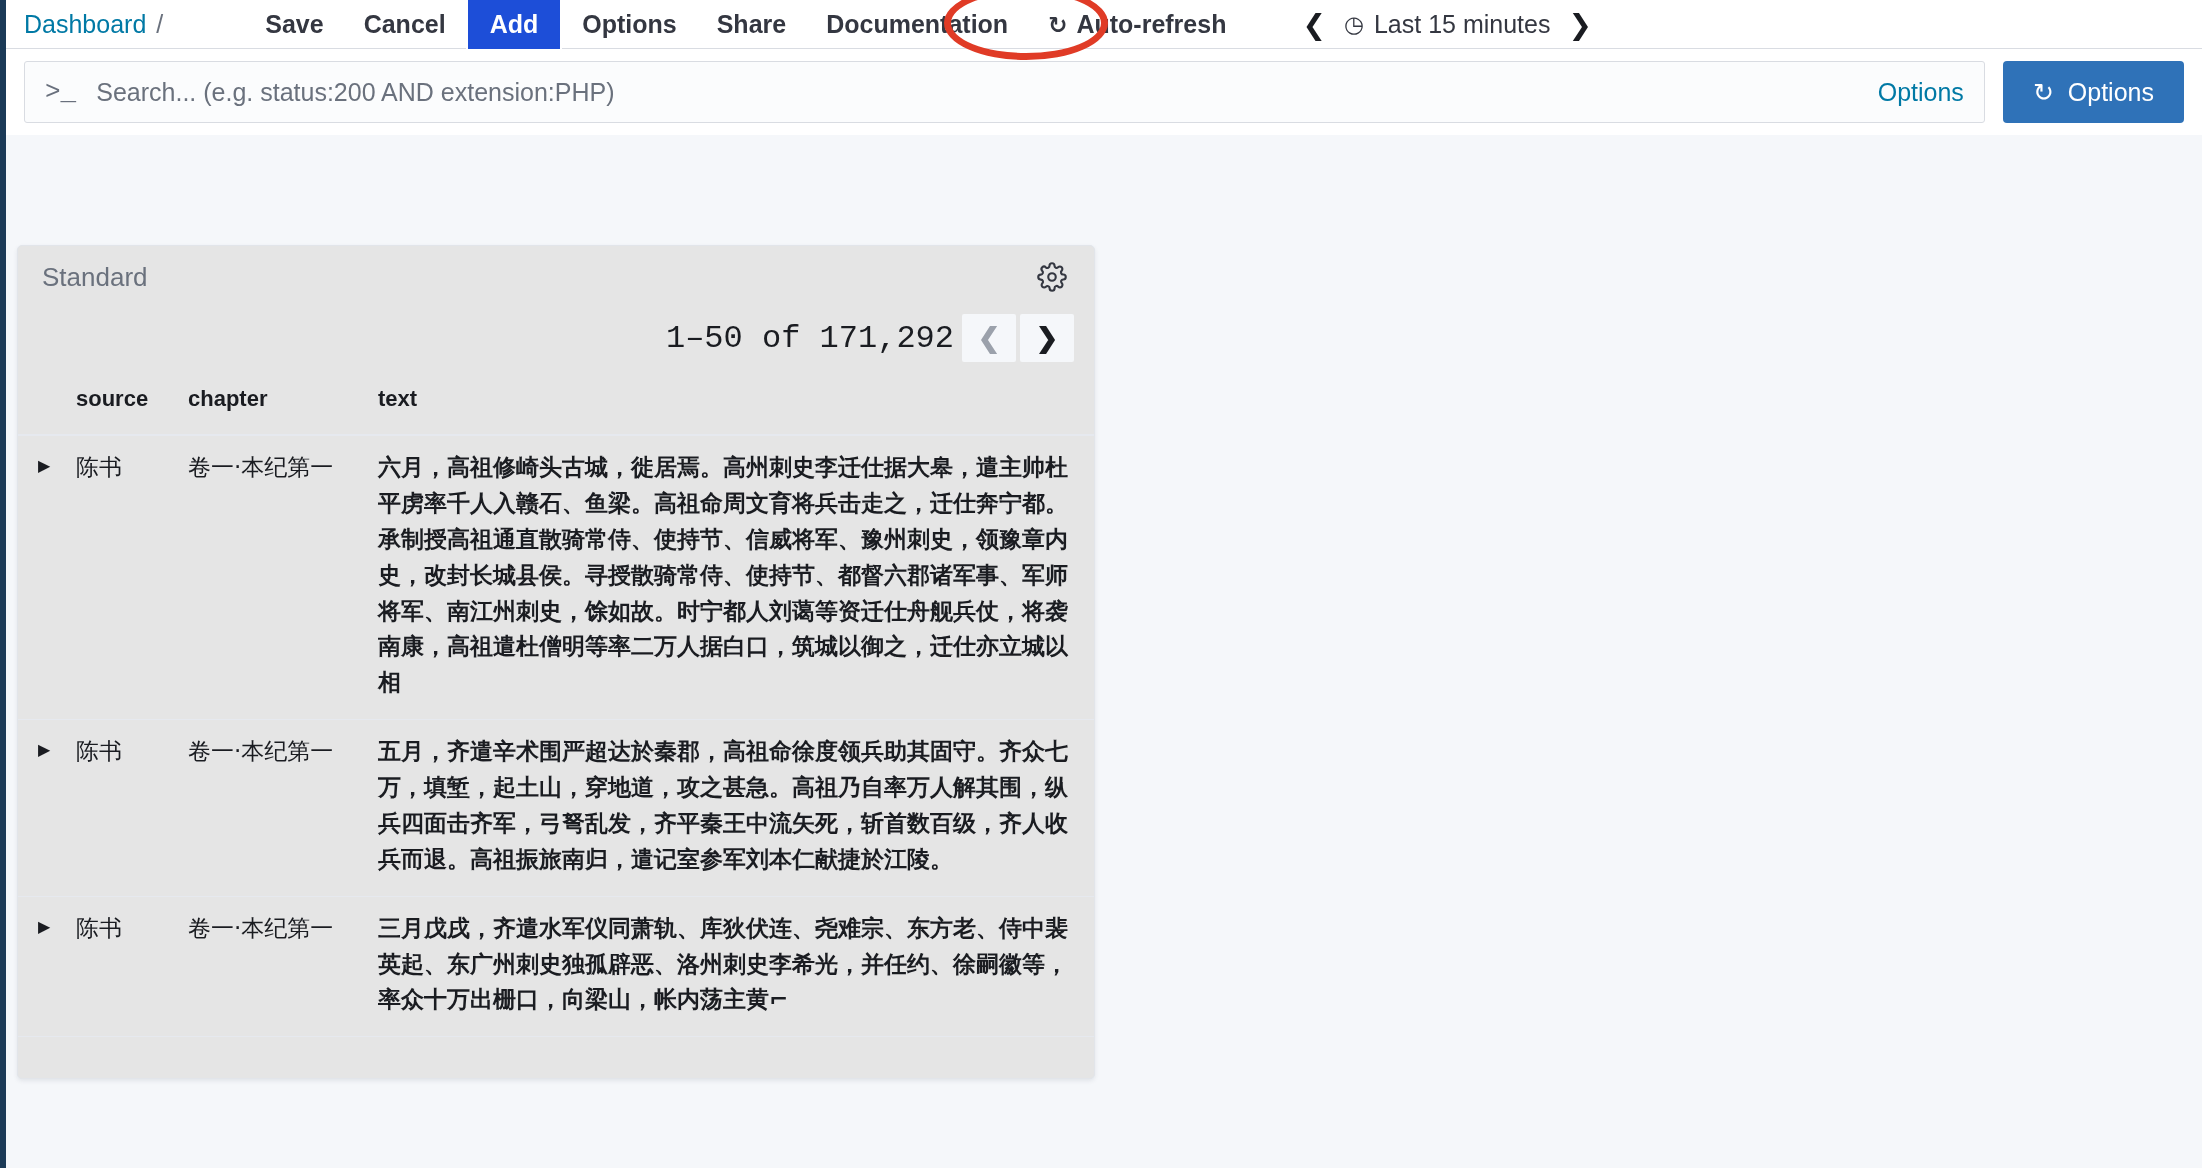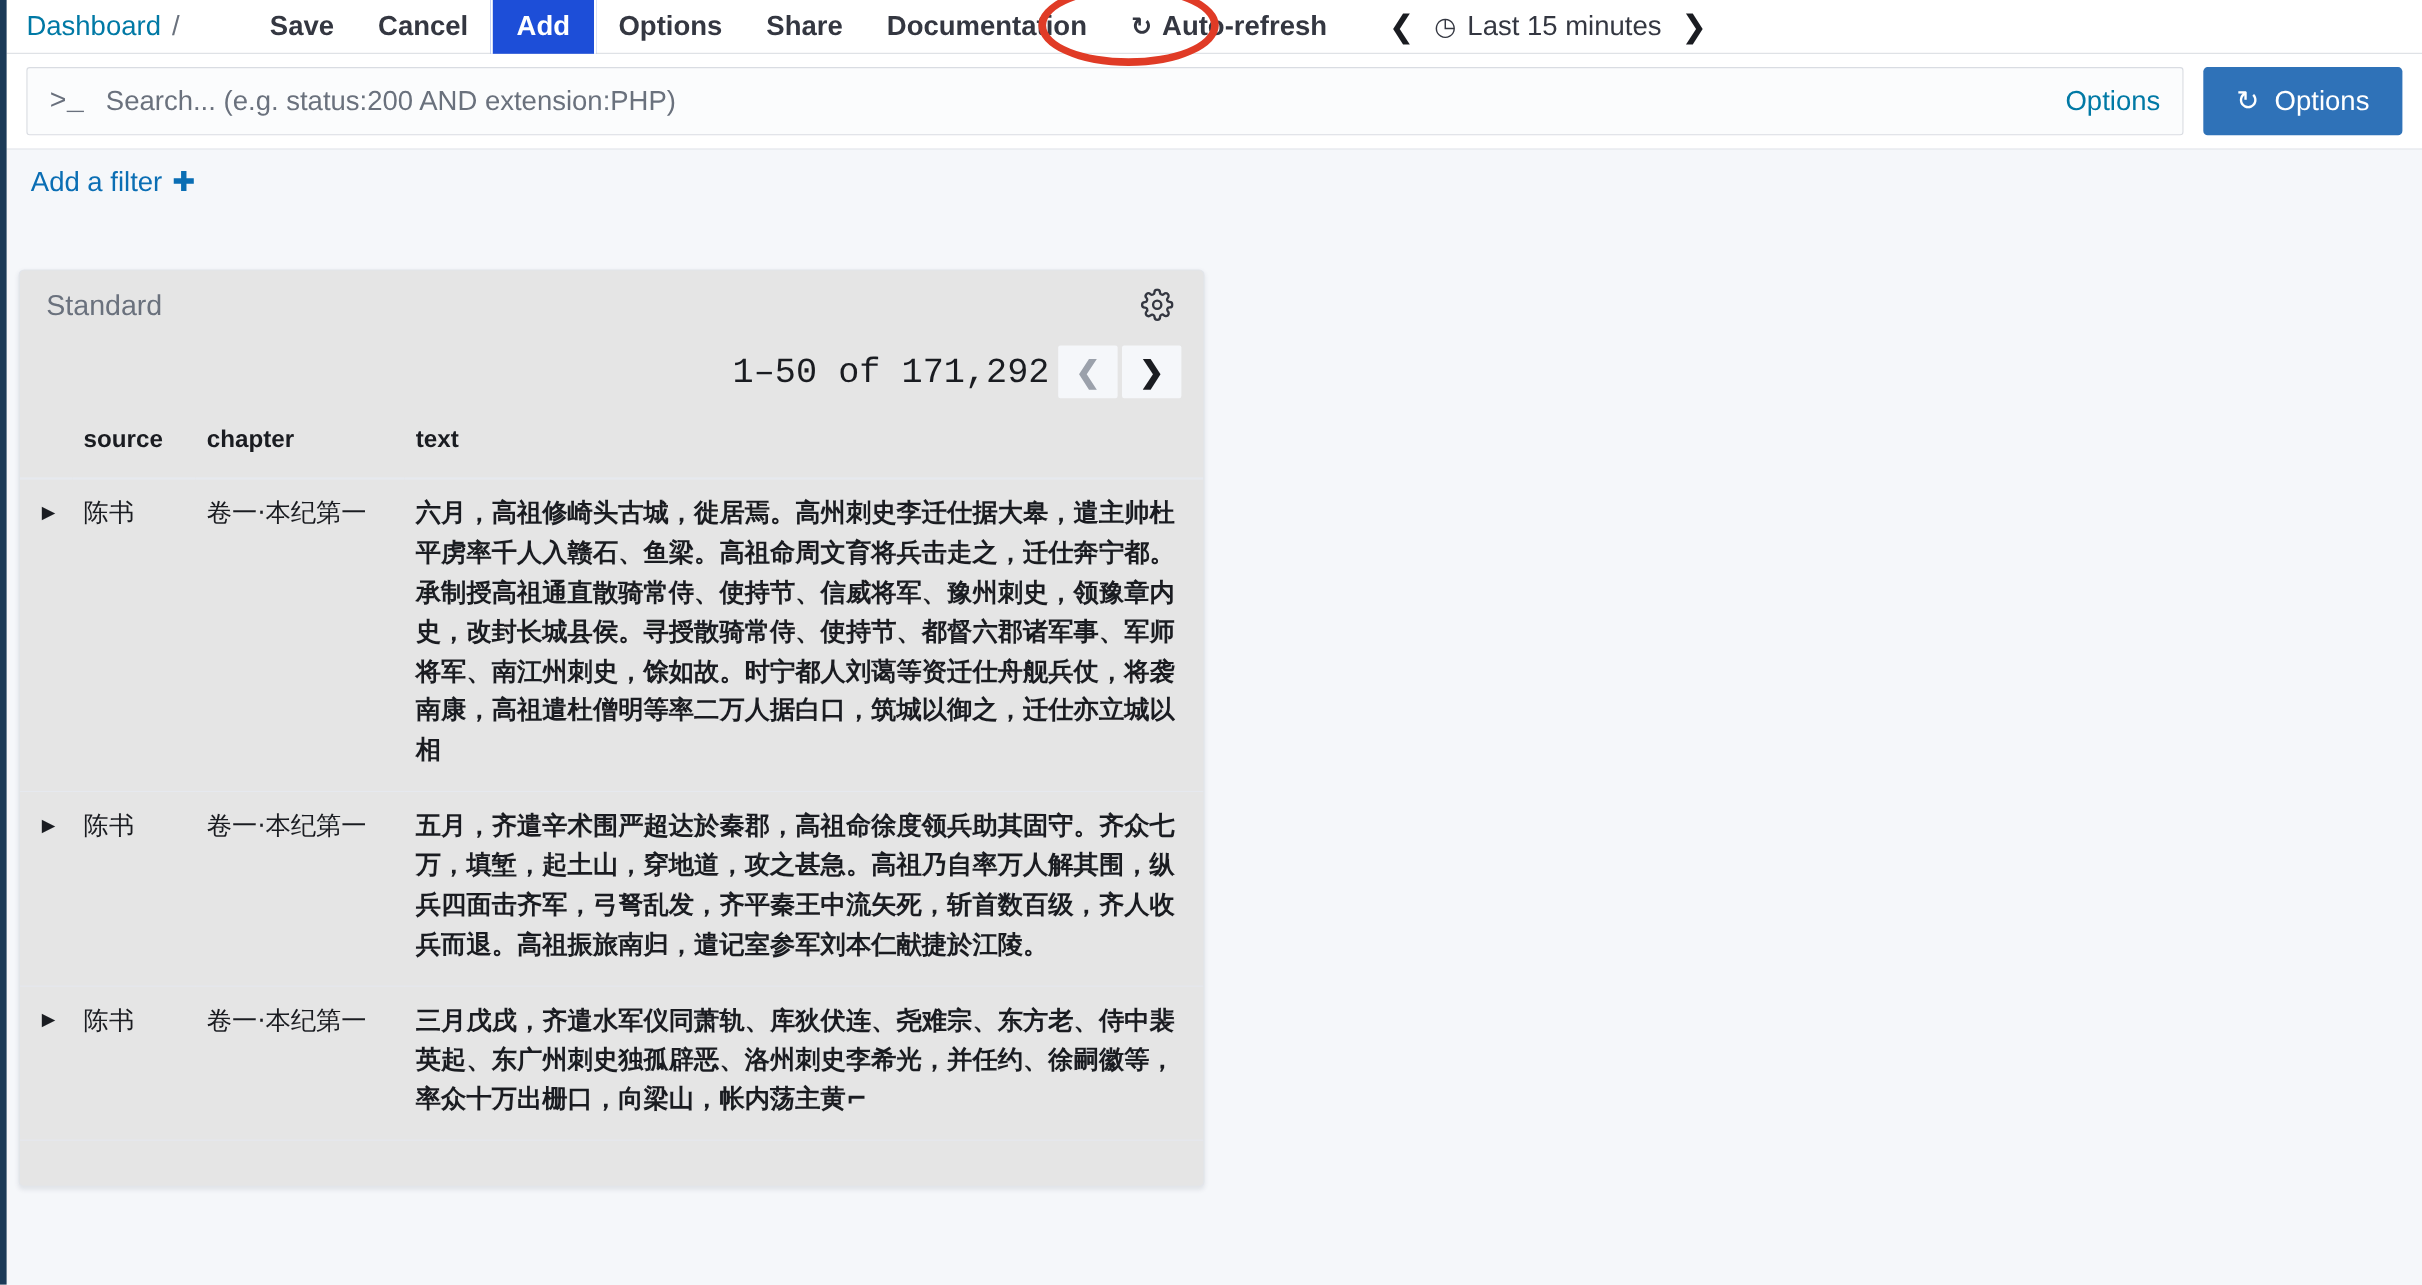--- a/index.html
+++ b/index.html
@@ -24,20 +24,21 @@
   }
 
   
   .topnav {
     position: absolute; left: 6px; top: 0;
     width: 2196px; height: 49px;
     background: #ffffff;
     border-bottom: 1px solid #d9dce2;
     display: flex; align-items: center;
     white-space: nowrap;
+    gap: 20px;
   }
   .breadcrumb {
     display: flex; align-items: baseline;
     margin-left: 18px;
     font-size: 25px;
   }
   .bc-link { color: #0079a5; font-size: 25px; }
   .bc-sep { color: #6a717d; margin: 0 10px; font-size: 25px; }
   .bc-current { color: #343741; font-size: 25px; }
 
@@ -268,26 +269,20 @@
       <span class="prompt-icon">&gt;_</span>
       <input class="search-input" type="text" placeholder="Search... (e.g. status:200 AND extension:PHP)" style="">
       <span class="opt-btn">Options</span>
     </div>
     <button class="refresh-btn">
       <span class="ic">↻</span>
         <span>Options</span>
     </button>
   </div>
 
-  <div class="filterbar">
-    <span class="addfilter">
-      <span>Add a filter</span>
-      <span class="plus">✚</span>
-    </span>
-  </div>
 
   <div class="panel">
 
     <div class="panel-head">
       <span class="panel-title">Standard</span>
       <span class="gear">
         <svg width="30" height="30" viewBox="0 0 24 24" fill="none" stroke="#343741" stroke-width="1.7">
           <circle cx="12" cy="12" r="3"></circle>
           <path d="M19.4 15a1.65 1.65 0 0 0 .33 1.82l.06.06a2 2 0 1 1-2.83 2.83l-.06-.06a1.65 1.65 0 0 0-1.82-.33 1.65 1.65 0 0 0-1 1.51V21a2 2 0 1 1-4 0v-.09A1.65 1.65 0 0 0 9 19.4a1.65 1.65 0 0 0-1.82.33l-.06.06a2 2 0 1 1-2.83-2.83l.06-.06a1.65 1.65 0 0 0 .33-1.82 1.65 1.65 0 0 0-1.51-1H3a2 2 0 1 1 0-4h.09A1.65 1.65 0 0 0 4.6 9a1.65 1.65 0 0 0-.33-1.82l-.06-.06a2 2 0 1 1 2.83-2.83l.06.06A1.65 1.65 0 0 0 9 4.6a1.65 1.65 0 0 0 1-1.51V3a2 2 0 1 1 4 0v.09a1.65 1.65 0 0 0 1 1.51 1.65 1.65 0 0 0 1.82-.33l.06-.06a2 2 0 1 1 2.83 2.83l-.06.06a1.65 1.65 0 0 0-.33 1.82V9a1.65 1.65 0 0 0 1.51 1H21a2 2 0 1 1 0 4h-.09a1.65 1.65 0 0 0-1.51 1z"></path>
         </svg>

